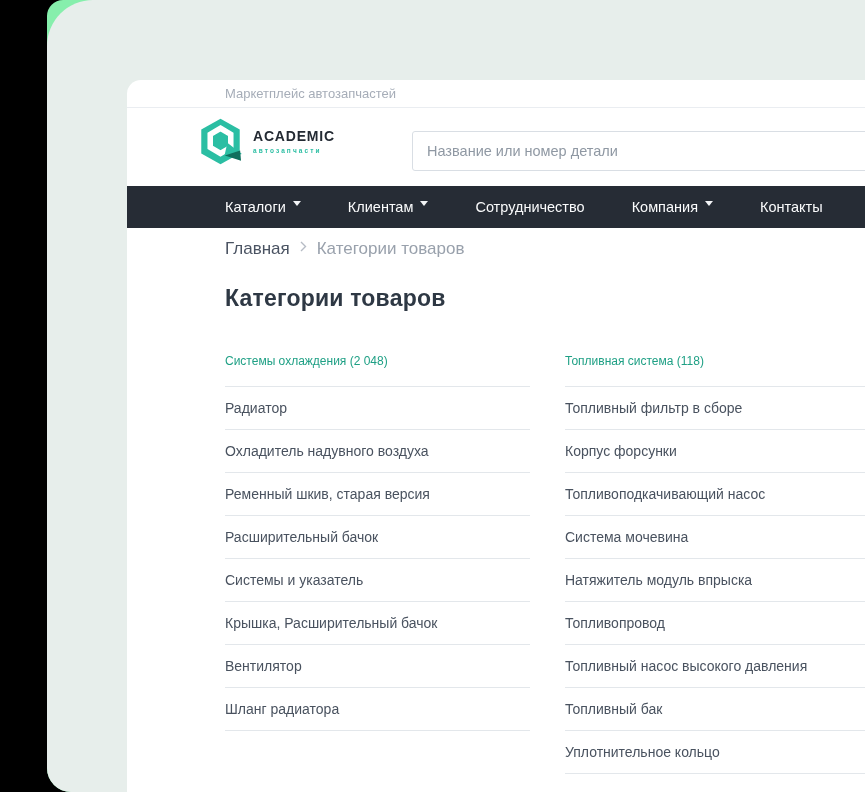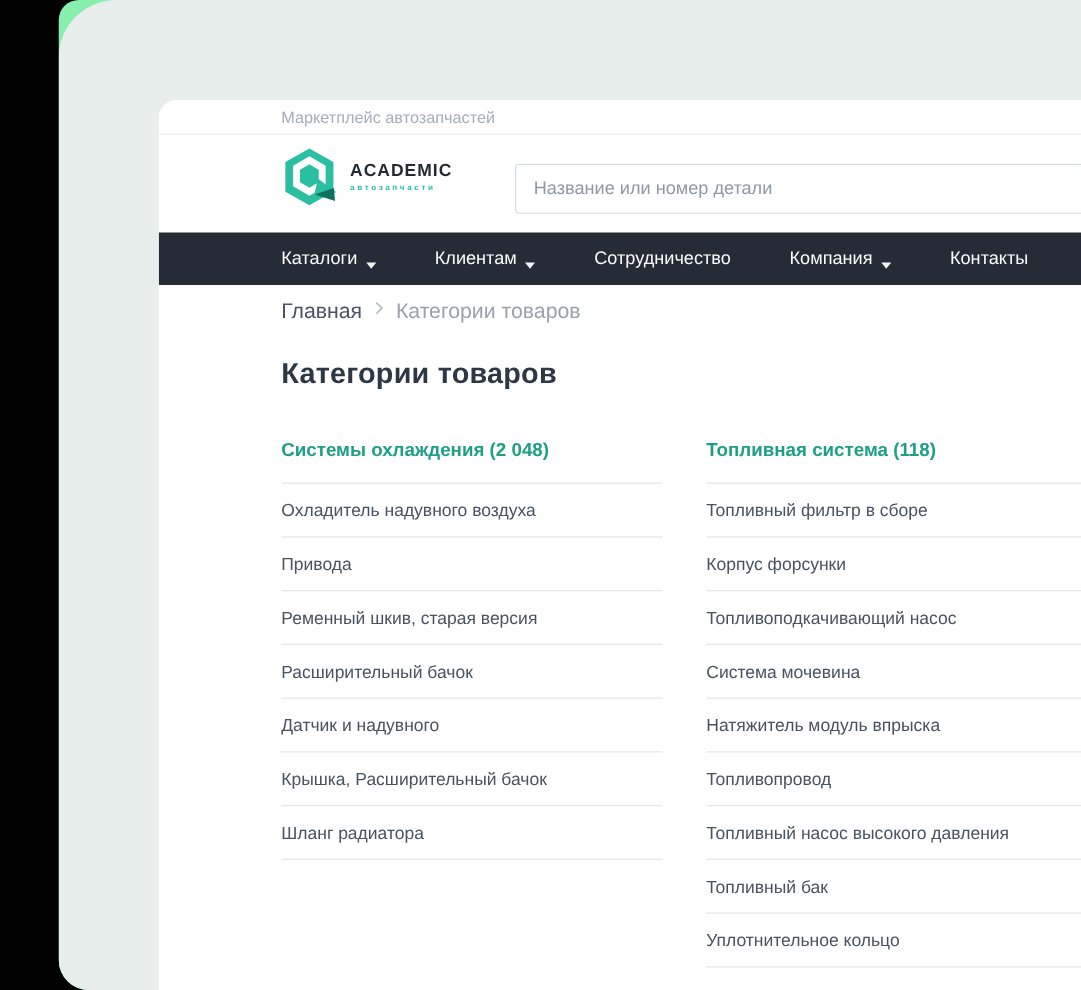--- a/index.html
+++ b/index.html
@@ -18,48 +18,48 @@
     position:absolute;left:80px;top:80px;right:0;bottom:0;background:#fff;
     border-top-left-radius:14px;overflow:hidden;
   }
   
   .topbar{position:relative;height:27px;border-bottom:1px solid #EAEDF1;display:flex;align-items:center;}
   .topbar-label{margin-left:98px;font-size:13px;color:#A6ADB8;}
   .topbar-divider{position:absolute;right:22px;top:7px;width:1px;height:13px;background:#E2E6EA;}
   .topbar-phone{position:absolute;right:-8px;top:6px;width:16px;height:16px;color:#8B939E;}
   
   .header{position:relative;height:78px;}
-  .logo{position:absolute;left:99px;top:10px;display:flex;align-items:center;gap:11px;cursor:pointer;}
+  .logo{position:absolute;left:72px;top:10px;display:flex;align-items:center;gap:11px;cursor:pointer;}
   .logo-text .logo-name{font-size:14px;font-weight:bold;color:#232A33;letter-spacing:.8px;line-height:15px;}
   .logo-text .logo-sub{font-size:6.5px;font-weight:bold;color:#2BBEA3;letter-spacing:2.1px;margin-top:3px;}
   .search{position:absolute;left:285px;top:23px;width:530px;height:40px;}
   .search input{
     box-sizing:border-box;width:100%;height:100%;border:1px solid #D9DEE4;border-radius:3px;
     padding:0 44px 0 14px;font-size:14.5px;color:#333C48;font-family:"Liberation Sans",sans-serif;outline:none;
   }
   .search input::placeholder{color:#8F98A3;opacity:1;}
   .search-btn{position:absolute;right:9px;top:8px;width:24px;height:24px;border:none;background:transparent;padding:0;cursor:pointer;}
   .cart-btn{
     position:absolute;left:763px;top:25px;width:56px;height:44px;background:#F1F3F5;border:none;
     border-radius:8px;display:flex;align-items:center;padding:0 0 0 13px;cursor:pointer;box-sizing:border-box;
   }
   
   .nav{height:42px;background:#262C35;display:flex;align-items:center;padding-left:98px;gap:47px;}
-  .nav-item{display:flex;align-items:flex-end;gap:7px;color:#FAFBFC;font-size:14.5px;cursor:pointer;white-space:nowrap;}
+  .nav-item{display:flex;align-items:flex-start;gap:7px;color:#FAFBFC;font-size:14.5px;cursor:pointer;white-space:nowrap;}
   .caret{width:0;height:0;border-left:4px solid transparent;border-right:4px solid transparent;border-top:5px solid #F2F4F6;margin-top:2px;}
   
   .content{padding:13px 0 0 98px;}
   .breadcrumb{display:flex;align-items:flex-start;gap:10px;font-size:17px;line-height:16px;}
   .bc-home{color:#4A5362;cursor:pointer;}
   .bc-current{color:#99A1AC;}
   .bc-sep{display:flex;align-items:center;color:#B6BCC5;}
   h1.page-title{margin:26px 0 0;font-size:23px;line-height:30px;font-weight:bold;color:#2E3844;letter-spacing:.2px;}
   .columns{display:flex;gap:35px;margin-top:39px;width:1100px;}
   .col{width:305px;flex:none;}
-  .col-heading{margin:0 0 16px;font-size:15px;line-height:18px;font-weight:bold;color:#1FA085;cursor:pointer;}
+  .col-heading{margin:0 0 16px;font-size:12px;line-height:18px;font-weight:normal;color:#1FA085;cursor:pointer;}
   .cat-list{list-style:none;margin:0;padding:0;border-top:1px solid #E3E7EB;}
   .cat-list li{border-bottom:1px solid #E3E7EB;padding:14px 0 13px;font-size:14px;line-height:15px;color:#49525F;cursor:pointer;}
   svg{display:block;}
 </style>
 </head>
 <body>
 
 <div class="canvas">
   <div class="mint"></div>
 
@@ -148,26 +148,27 @@
         <span class="bc-current">Категории товаров</span>
       </div>
 
       <h1 class="page-title">Категории товаров</h1>
 
       <div class="columns">
 
         <div class="col">
           <h2 class="col-heading">Системы охлаждения (2 048)</h2>
           <ul class="cat-list">
+            <li>Радиатор</li>
             <li>Охладитель надувного воздуха</li>
-            <li>Привода</li>
             <li>Ременный шкив, старая версия</li>
             <li>Расширительный бачок</li>
-            <li>Датчик и надувного</li>
+            <li>Системы и указатель</li>
             <li>Крышка, Расширительный бачок</li>
+            <li>Вентилятор</li>
             <li>Шланг радиатора</li>
           </ul>
         </div>
 
         <div class="col">
           <h2 class="col-heading">Топливная система (118)</h2>
           <ul class="cat-list">
             <li>Топливный фильтр в сборе</li>
             <li>Корпус форсунки</li>
             <li>Топливоподкачивающий насос</li>

